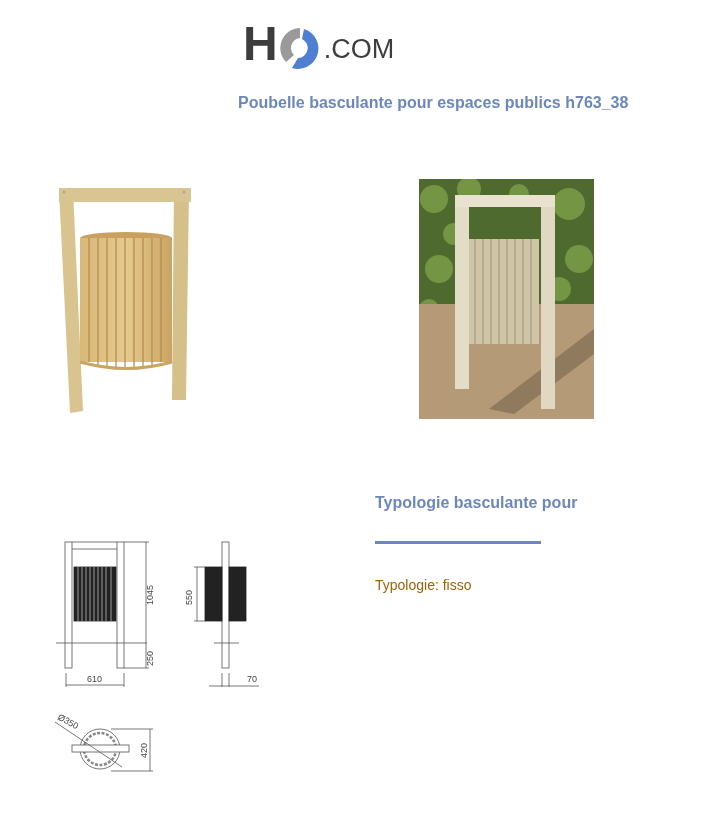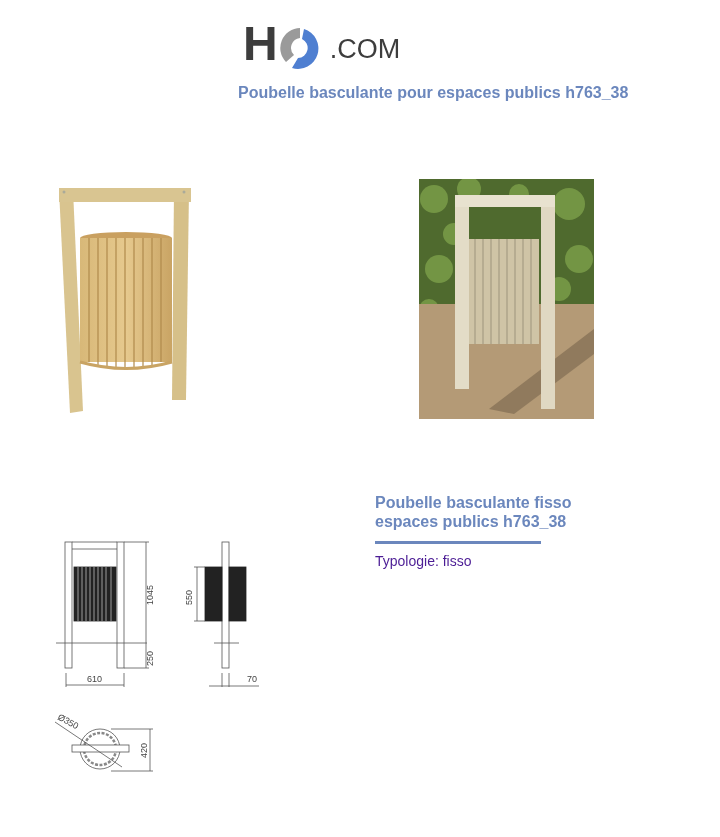--- a/index.html
+++ b/index.html
@@ -1,25 +1,25 @@
 <!DOCTYPE html>
 <html><head>
 <meta charset="utf-8">
 <style>
   html, body { margin:0; padding:0; background:#ffffff; }
   body { width:720px; height:837px; position:relative; overflow:hidden; font-family:"Liberation Sans", sans-serif; }
   .abs { position:absolute; }
   .logo { left:243px; top:18px; height:50px; display:flex; align-items:flex-end; }
   .logo .big { font-family:"Liberation Sans", sans-serif; font-weight:bold; font-size:48px; color:#3d3d3d; letter-spacing:-1px; line-height:48px; }
-  .logo .com { font-family:"Liberation Sans", sans-serif; font-size:27px; color:#3d3d3d; line-height:30px; margin-left:7px; margin-bottom:4px; }
+  .logo .com { font-family:"Liberation Sans", sans-serif; font-size:27px; color:#3d3d3d; line-height:30px; margin-left:1px; margin-bottom:4px; }
   .logo .o { display:inline-block; width:44px; height:44px; margin:0 1px; position:relative; top:2px; }
-  .subtitle { left:238px; top:84px; font-size:16px; font-weight:bold; color:#6b87bd; }
+  .subtitle { left:238px; top:94px; font-size:16px; font-weight:bold; color:#6b87bd; }
   .prod-title { left:375px; top:493px; font-size:16px; font-weight:bold; color:#6b87bd; line-height:19px; width:260px; }
   .rule { left:375px; top:541px; width:166px; height:3px; background:#6b87bd; }
-  .typ { left:375px; top:553px; font-size:14px; color:#4c1d95; }
+  .typ { left:375px; top:577px; font-size:14px; color:#a16207; }
   .photo { left:419px; top:179px; width:175px; height:240px; }
   svg text { font-family:"Liberation Sans", sans-serif; }
 </style>
 </head>
 <body>
 
 <div class="abs logo">
   <span class="big">H</span>
   <span class="o">
     <svg width="44" height="44" viewBox="0 0 44 44">
@@ -92,22 +92,21 @@
         <line x1="104" y1="60" x2="104" y2="165"></line>
         <line x1="112" y1="60" x2="112" y2="165"></line>
       </g>
     <rect x="36" y="18" width="14" height="192" fill="#e3dcc7"></rect>
     <rect x="122" y="18" width="14" height="212" fill="#e0d8c2"></rect>
     <rect x="36" y="16" width="100" height="12" fill="#e8e2cf"></rect>
   </svg>
 </div>
 
 <div class="abs prod-title">
-  <div>Poubelle basculante fisso</div>
-  <div>espaces publics h763_38</div>
+  <div>Typologie basculante pour</div>
 </div>
 <div class="abs rule"></div>
 <div class="abs typ">Typologie: fisso</div>
 
 <div class="abs" style="left:49px;top:535px;width:230px;height:160px;">
   <svg width="230" height="160" viewBox="0 0 230 160" stroke="#555" fill="none" stroke-width="0.8">
 
     <rect x="16" y="7" width="7" height="126"></rect>
     <rect x="68" y="7" width="7" height="126"></rect>
     <line x1="23" y1="7" x2="68" y2="7"></line>

